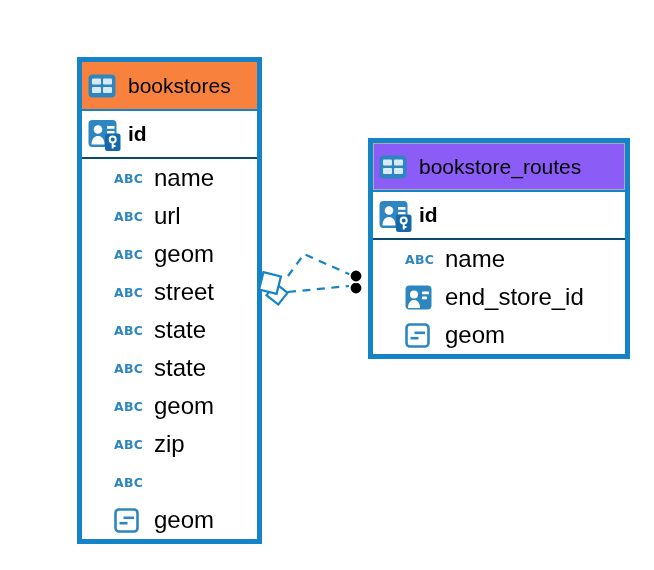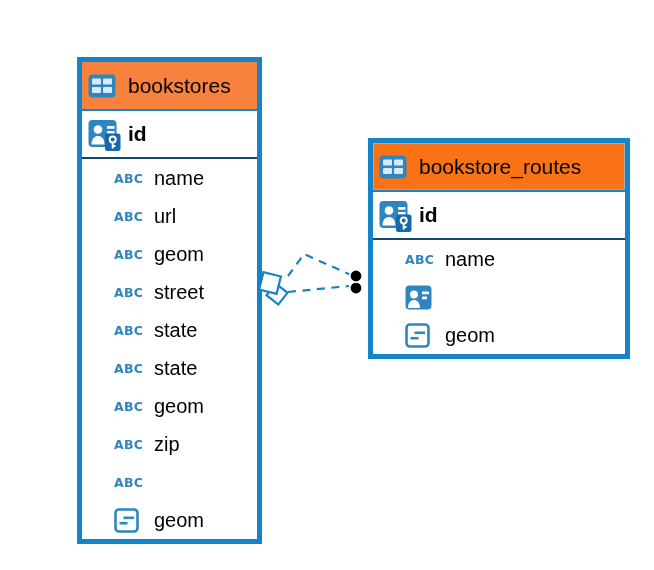--- a/index.html
+++ b/index.html
@@ -6,28 +6,28 @@
     font-family:"Liberation Sans",sans-serif;color:#000;}
   .canvas{position:relative;width:654px;height:570px;background:#fff;}
 
   .etable{position:absolute;background:#fff;border:5px solid #1583C7;box-sizing:border-box;z-index:1;}
   .etable.left{left:57px;top:57px;width:185px;margin-left:20px;}
   .etable.right{left:368px;top:138px;width:262px;}
 
   .row{display:flex;align-items:center;padding-left:6px;}
   .hdr{height:47px;border-bottom:2px solid #1583C7;}
   .hdr-orange{background:#F8823D;}
-  .hdr-gray{background:#f97316;box-shadow:inset 0 0 0 1px #ACACAC;}
+  .hdr-gray{background:#8b5cf6;box-shadow:inset 0 0 0 1px #ACACAC;}
   .pk-row{height:46px;border-bottom:2px solid #0c4a6e;background:#fff;}
   .col-row{height:38px;background:#fff;padding-left:32px;}
 
   .icell{width:40px;display:flex;align-items:center;flex:0 0 auto;}
   .ttl{font-size:21px;color:#000;}
   .pkname{font-size:21px;font-weight:bold;}
-  .cname{font-size:20px;}
+  .cname{font-size:24px;}
 
   .abc{font-weight:800;font-size:12.5px;letter-spacing:.3px;color:#2E86C1;
        font-family:"DejaVu Sans",sans-serif;transform:scaleY(.95);}
 
   svg.relsvg{position:absolute;left:0;top:0;z-index:5;pointer-events:none;}
 </style>
 </head>
 <body>
 
 <div class="canvas">
@@ -168,20 +168,21 @@
     <div class="row col-row">
       <span class="icell">
         <svg width="27" height="25" viewBox="0 0 27 25">
           <rect x="0.5" y="0.5" width="26" height="24" rx="4" fill="#2E86C1"></rect>
           <circle cx="9" cy="9.5" r="4" fill="#fff"></circle>
           <path d="M3 23 c0-5.5 3-8 6-8 s6 2.5 6 8 z" fill="#fff"></path>
           <rect x="17" y="6.5" width="7" height="2.8" rx="0.6" fill="#fff"></rect>
           <rect x="17" y="11.5" width="5" height="2.8" rx="0.6" fill="#fff"></rect>
         </svg>
       </span>
+      <span class="cname">end_store_id</span>
     </div>
     <div class="row col-row">
       <span class="icell">
         <svg width="25" height="25" viewBox="0 0 25 25">
           <rect x="1.5" y="1.5" width="22" height="22" rx="3.5" fill="#fff" stroke="#2E86C1" stroke-width="2.6"></rect>
           <line x1="9.5" y1="9.8" x2="20" y2="9.8" stroke="#2E86C1" stroke-width="2.6"></line>
           <line x1="5.5" y1="15.2" x2="13.5" y2="15.2" stroke="#2E86C1" stroke-width="2.6"></line>
         </svg>
       </span>
       <span class="cname">geom</span>

